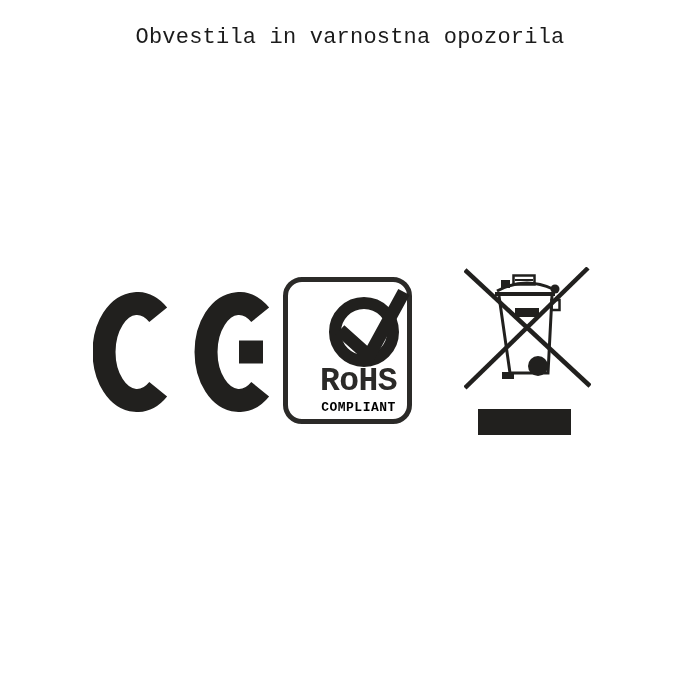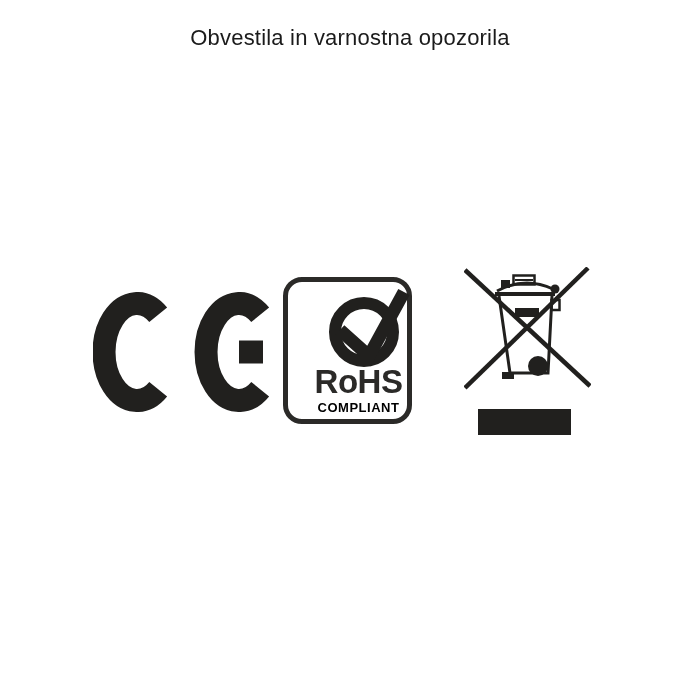--- a/index.html
+++ b/index.html
@@ -1,18 +1,18 @@
 <!DOCTYPE html>
 <html><head>
 <meta charset="utf-8">
 <style>
   html,body{margin:0;padding:0;background:#ffffff;}
   .page{
     position:relative;width:700px;height:700px;background:#ffffff;overflow:hidden;
-    font-family:Liberation Sans, sans-serif;
+    font-family:Liberation Mono, monospace;
   }
   .page-title{
     position:absolute;top:24px;left:0;right:0;margin:0;
     text-align:center;font-size:22px;font-weight:400;letter-spacing:.2px;
     color:#1b1b1b;line-height:1.3;
   }
   .marks-row{position:absolute;left:0;top:0;width:700px;height:700px;}
   .ce-svg{position:absolute;left:93px;top:292px;width:178px;height:120px;}
   .rohs-badge{
     position:absolute;left:283px;top:277px;width:129px;height:147px;

